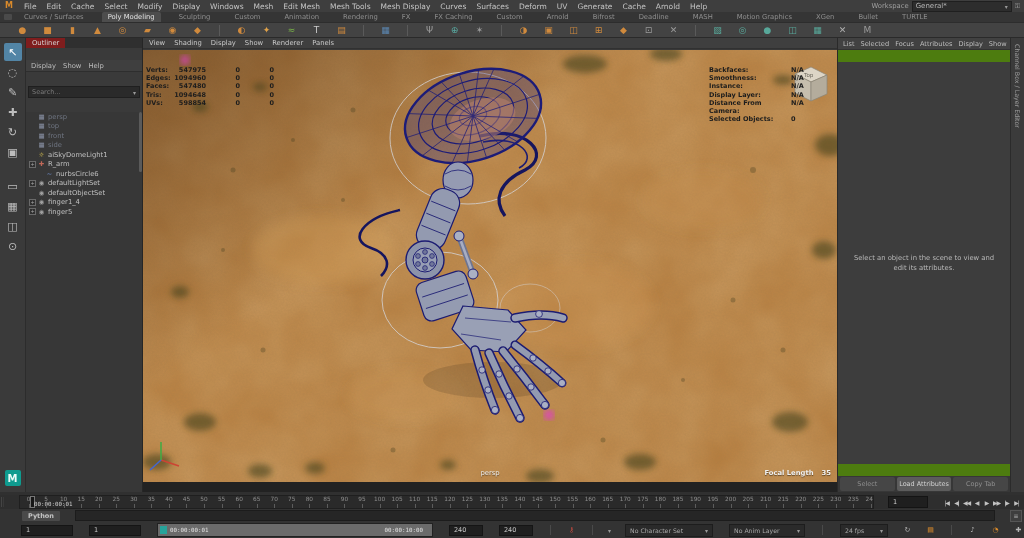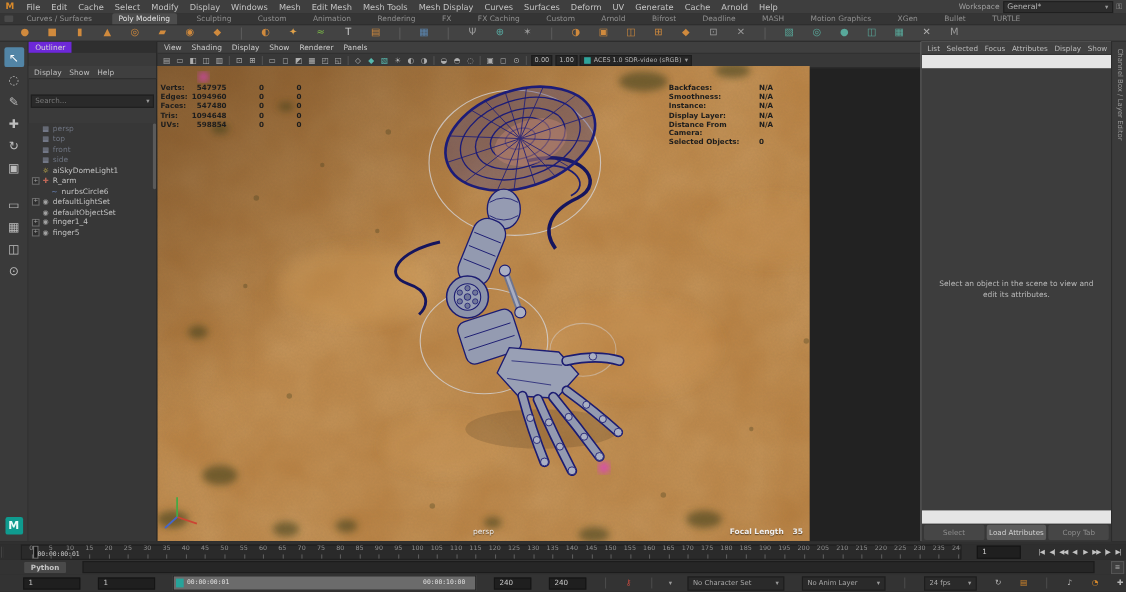--- a/index.html
+++ b/index.html
@@ -32,21 +32,21 @@
   
   #toolbox{left:0;top:38px;width:26px;height:454px;background:#3a3a3a;border-right:1px solid #2c2c2c;display:flex;flex-direction:column;align-items:center;padding-top:4px;box-sizing:border-box;}
   .tbi{width:18px;height:18px;margin:1px 0;display:flex;align-items:center;justify-content:center;color:#bdbdbd;font-size:11px;border-radius:2px;}
   .tbi.active{background:#5285a6;color:#fff;}
   .tbgap{height:14px;}
   #toolbox-maya-badge{margin-top:auto;margin-bottom:6px;width:16px;height:16px;background:#0f9b8f;color:#eafaf8;font-weight:bold;font-size:10px;display:flex;align-items:center;justify-content:center;border-radius:2px;}
 
   
   #outliner{left:26px;top:38px;width:117px;height:454px;background:#3a3a3a;border-right:1px solid #262626;display:flex;flex-direction:column;box-sizing:border-box;}
   #outliner-tabbar{height:10px;background:#2f2f2f;display:flex;}
-  #outliner-tab{background:#6d28d9;color:#d5d5d5;font-size:6.8px;padding:0 6px;line-height:10px;}
+  #outliner-tab{background:#7f1d1d;color:#d5d5d5;font-size:6.8px;padding:0 6px;line-height:10px;}
   #outliner-menus{height:11px;display:flex;gap:7px;padding-left:5px;align-items:center;background:#3f3f3f;border-bottom:1px solid #2e2e2e;}
   .omenu{font-size:6.8px;color:#bdbdbd;}
   #outliner-search{margin:2px 2px;height:10px;background:#2a2a2a;border:1px solid #1f1f1f;display:flex;align-items:center;color:#7a7a7a;font-size:6.5px;padding:0 3px;justify-content:space-between;}
   #outliner-list{flex:1;position:relative;background:#373737;overflow:hidden;}
   .orow{display:flex;align-items:center;height:9.5px;font-size:6.8px;color:#c0c0c0;white-space:nowrap;}
   .orow .exp{width:7px;height:7px;border:1px solid #6a6a6a;color:#aaa;font-size:5px;line-height:5px;text-align:center;margin:0 1px;box-sizing:border-box;background:#2f2f2f;}
   .orow .noexp{width:9px;}
   .orow .oicon{width:9px;text-align:center;font-size:6.5px;margin-right:2px;}
   .orow.dim{color:#6e7480;}
   #outliner-scroll{position:absolute;right:0;top:0;width:3px;height:60px;background:#5a5a5a;border-radius:2px;}
@@ -54,38 +54,38 @@
   
   #viewport{left:143px;top:38px;width:694px;height:454px;background:#222;}
   #vp-menus{height:10px;background:#3f3f3f;display:flex;gap:9px;align-items:center;padding-left:6px;border-bottom:1px solid #313131;}
   .vpm{font-size:6.8px;color:#c9c9c9;}
   #vp-iconbar{height:12px;background:#383838;display:flex;align-items:center;padding:0 3px;border-bottom:1px solid #2b2b2b;gap:1px;}
   .vpi{width:11px;height:10px;display:flex;align-items:center;justify-content:center;font-size:7px;color:#aeaeae;}
   .vpi.teal{color:#57b8ad;}
   .vpsep{width:1px;height:8px;background:#525252;margin:0 2px;}
   .vpval{background:#262626;border:1px solid #1d1d1d;color:#b8b8b8;font-size:6px;padding:0 2px;height:8px;line-height:8px;margin:0 1px;}
   #vp-colorspace{background:#262626;border:1px solid #1d1d1d;color:#b0b0b0;font-size:5.8px;height:8px;line-height:8px;display:flex;align-items:center;gap:3px;padding:0 3px;}
-  #vp-canvas{position:absolute;left:0;top:22px;width:593px;height:432px;overflow:hidden;}
+  #vp-canvas{position:absolute;left:0;top:12px;width:694px;height:432px;overflow:hidden;}
   #vp-canvas svg{display:block;}
 
   .hud{position:absolute;font-size:6.5px;color:#1d1d1d;font-weight:bold;line-height:8.2px;}
   #hud-left{left:3px;top:16px;}
   #hud-left .hrow{display:flex;}
   #hud-left .hl{width:26px;}
   #hud-left .hv{width:34px;text-align:right;}
   #hud-left .h0{width:34px;text-align:right;}
   #hud-right{right:24px;top:16px;}
   #hud-right .hrow{display:flex;justify-content:flex-end;}
   #hud-right .hl{text-align:left;width:82px;}
   #hud-right .hv{width:22px;text-align:left;}
   #persp-label{position:absolute;bottom:5px;left:0;width:100%;text-align:center;color:#ececec;font-size:6.8px;text-shadow:0 1px 1px rgba(0,0,0,.5);}
   #focal{position:absolute;right:6px;bottom:5px;color:#f0f0f0;font-size:6.8px;font-weight:bold;text-shadow:0 1px 1px rgba(0,0,0,.5);display:flex;gap:8px;}
 
   
-  #attr-editor{left:837px;top:38px;width:173px;height:454px;background:#e5e5e5;border-left:1px solid #2a2a2a;display:flex;flex-direction:column;box-sizing:border-box;}
+  #attr-editor{left:837px;top:38px;width:173px;height:454px;background:#4d7c0f;border-left:1px solid #2a2a2a;display:flex;flex-direction:column;box-sizing:border-box;}
   #ae-menus{height:11px;display:flex;gap:6px;align-items:center;padding-left:5px;background:#414141;border-bottom:1px solid #323232;}
   .aem{font-size:6.6px;color:#bdbdbd;}
   #ae-body{flex:1;display:flex;align-items:center;justify-content:center;background:#3d3d3d;}
   #ae-message{font-size:6.8px;color:#b9b9b9;text-align:center;padding:0 14px;line-height:10px;}
   #ae-buttons{height:14px;display:flex;gap:2px;padding:1px 2px;background:#373737;}
   .aebtn{flex:1;background:#464646;color:#8e8e8e;font-size:6.5px;display:flex;align-items:center;justify-content:center;border-radius:2px;}
   .aebtn.primary{background:#5c5c5c;color:#d2d2d2;}
 
   
   #side-strip{left:1010px;top:38px;width:14px;height:454px;background:#3b3b3b;border-left:1px solid #2b2b2b;box-sizing:border-box;}

